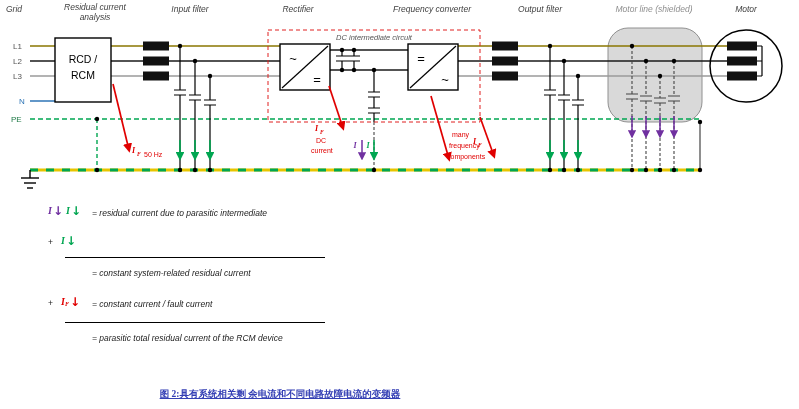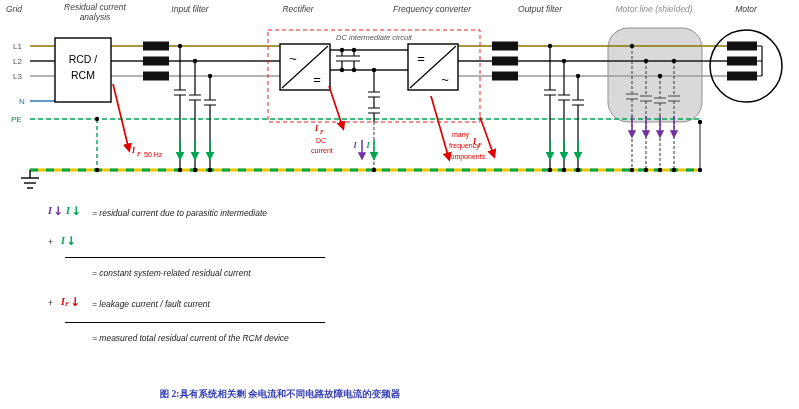--- a/index.html
+++ b/index.html
@@ -32,21 +32,21 @@
   .cur .sub    { font:italic bold 6px "Liberation Serif",serif; margin-top:5px; }
   .cur .arr    { font:bold 12px "DejaVu Sans",sans-serif; line-height:12px; margin-left:1px; }
   .purple { color:#7030a0; }
   .green  { color:#00a651; }
   .red    { color:#e00000; }
   .ldiv   { border-top:1.2px solid #000; width:260px; margin-left:17px; }
   .mt16 { margin-top:16px; } .mt10 { margin-top:10px; } .mt7 { margin-top:7px; }
   .mt17 { margin-top:17px; } .mt12 { margin-top:12px; }
 
   .caption { position:absolute; top:388px; left:0; width:560px; text-align:center;
-             font:bold 9.5px "Liberation Serif",serif; color:#3540b5; }
+             font:bold 9.5px "Liberation Serif",serif; color:#3540b5;text-decoration:underline; }
 </style>
 </head>
 <body>
 
 <div class="page">
 
   <svg width="799" height="198" viewBox="0 0 799 198">
     <defs>
       <marker id="arrR" viewBox="0 0 10 10" refX="7" refY="5" markerWidth="5.5" markerHeight="5.5" orient="auto-start-reverse">
         <path d="M0,0 L10,5 L0,10 z" fill="#e00000"></path>
@@ -301,28 +301,28 @@
 
     <div class="lrow mt17">
       <div class="lzone">
         <span class="plus">+</span>
         <span class="cur">
           <span class="letter red">I</span>
           <span class="sub red">F</span>
           <span class="arr red">↓</span>
         </span>
       </div>
-      <div class="ltext">= leakage current / fault current</div>
+      <div class="ltext">= constant current / fault current</div>
     </div>
 
     <div class="ldiv mt12"></div>
 
     <div class="lrow mt7">
       <div class="lzone"></div>
-      <div class="ltext">= measured total residual current of the RCM device</div>
+      <div class="ltext">= parasitic total residual current of the RCM device</div>
     </div>
 
   </div>
 
   
   <div class="caption">图 2:具有系统相关剩 余电流和不同电路故障电流的变频器</div>
 
 </div>
 
 </body></html>

